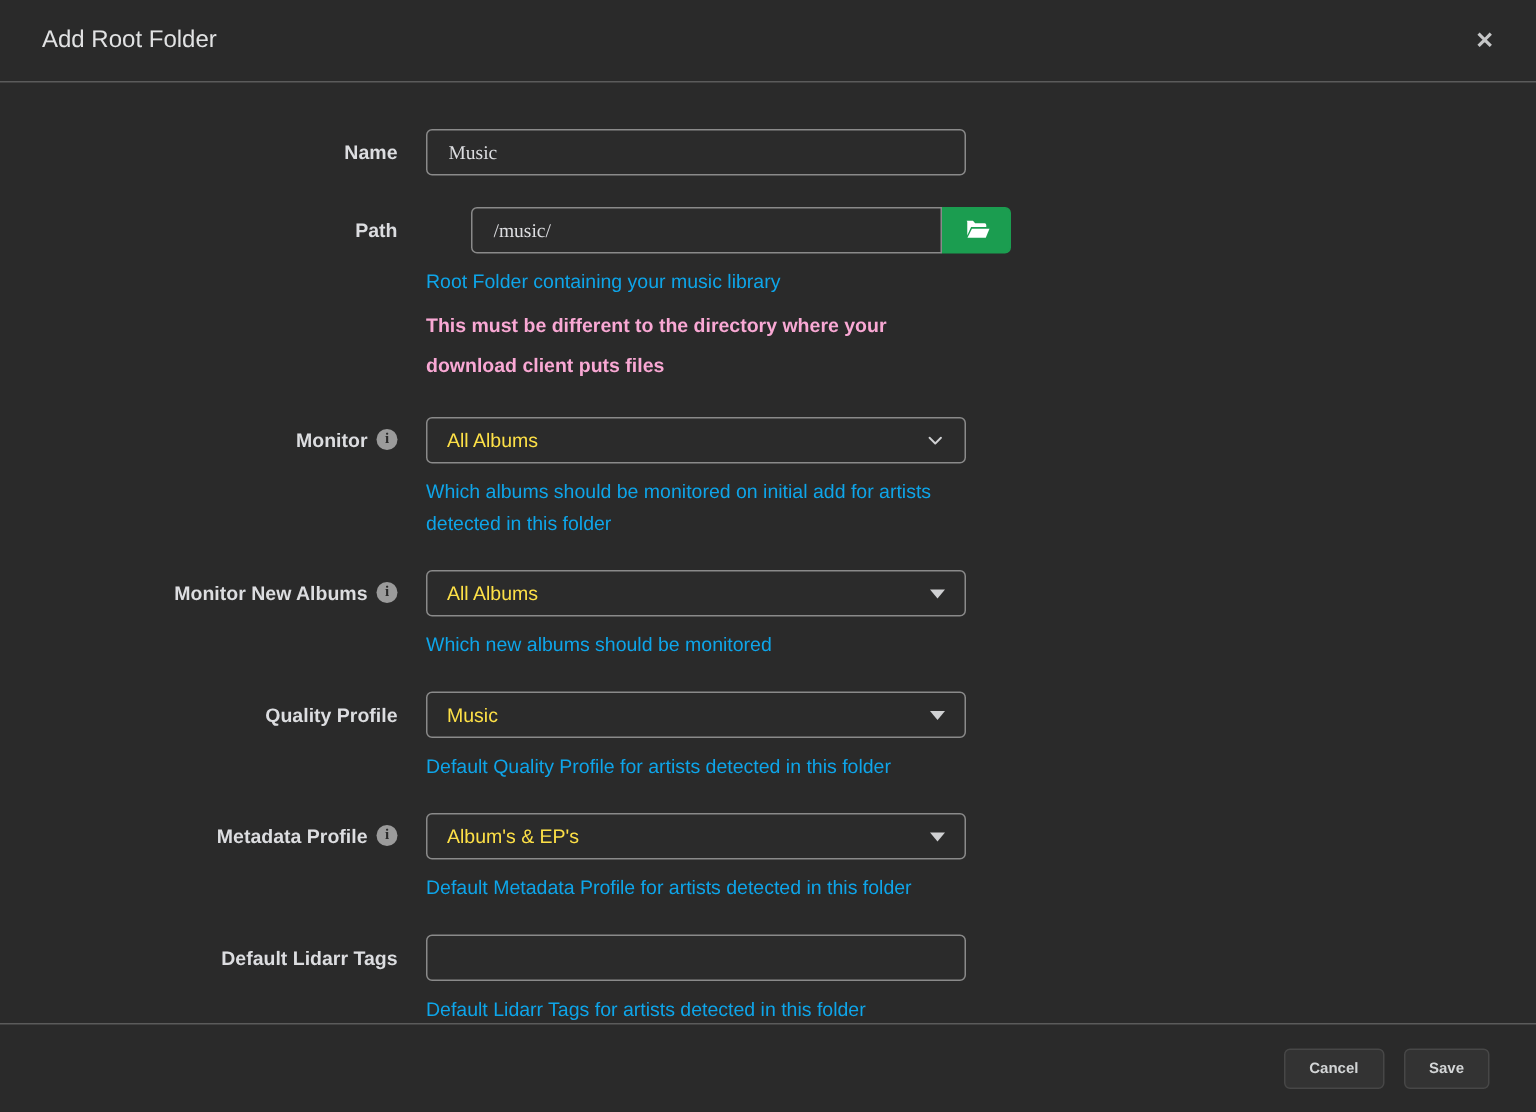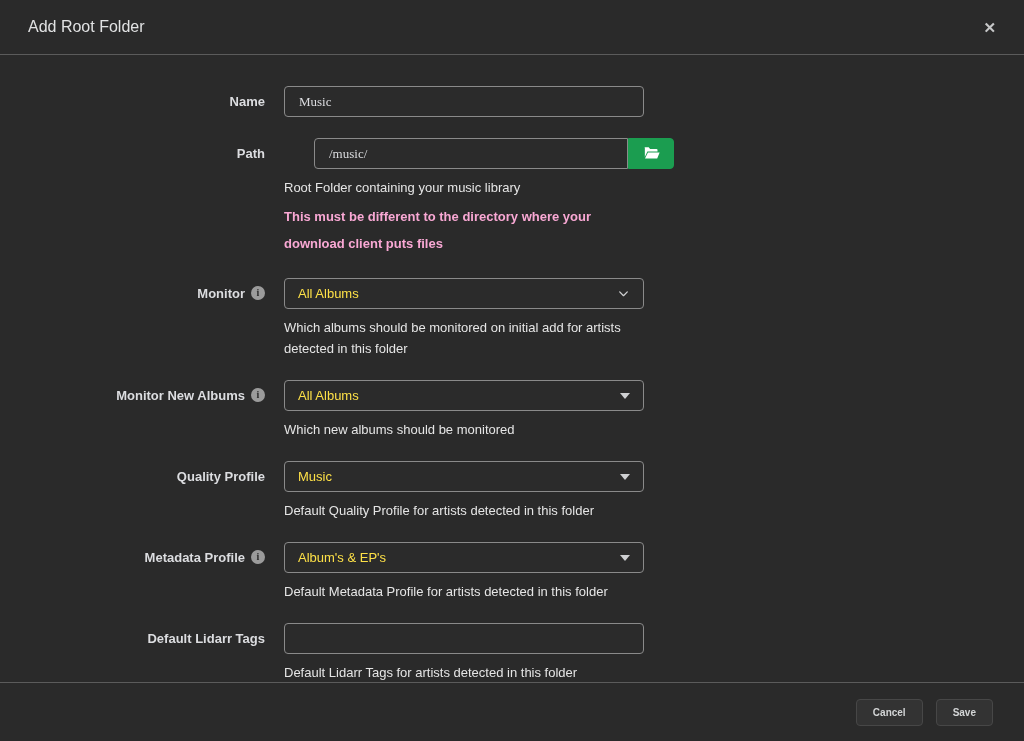--- a/index.html
+++ b/index.html
@@ -66,21 +66,21 @@
     display: flex; align-items: center; justify-content: space-between;
     padding: 0 13px; cursor: pointer;
   }
   .select-value { color: #fde047; font-size: 13px; }
   .caret-down {
     width: 0; height: 0;
     border-left: 5px solid transparent; border-right: 5px solid transparent;
     border-top: 6px solid #cfd0d2;
   }
 
-  .help-text { margin-top: 8px; font-size: 13px; color: #e5e5e5; line-height: 21px; }
+  .help-text { margin-top: 8px; font-size: 13px; color: #0ea5e9; line-height: 21px; }
   .warning-text { margin-top: 5px; font-size: 13px; font-weight: bold; color: #f9a8d4; line-height: 27px; }
 
   
   .modal-footer {
     height: 59px; flex: 0 0 59px;
     border-top: 1px solid #5b5b5b;
     display: flex; align-items: center; justify-content: flex-end;
     padding: 0 31px; gap: 13px;
   }
   .footer-btn {

